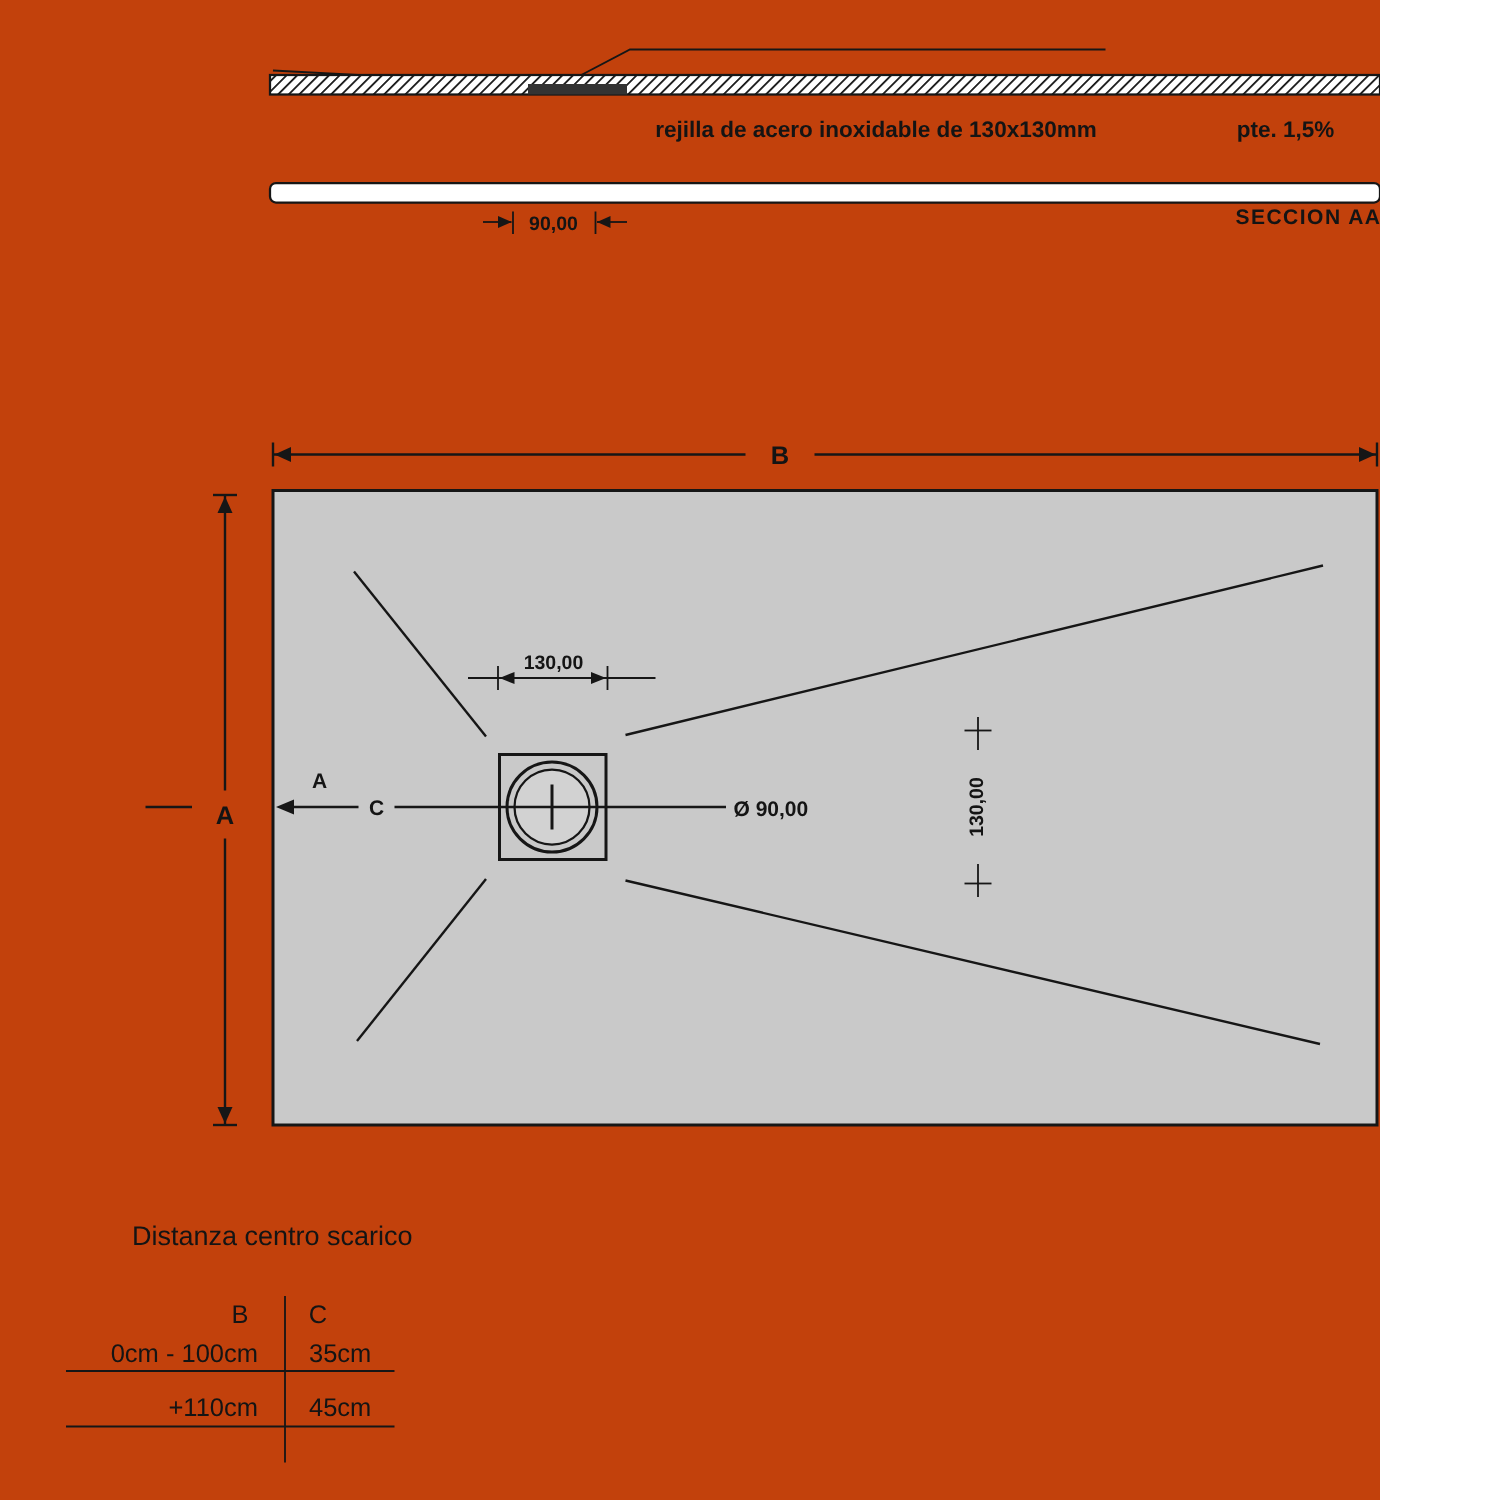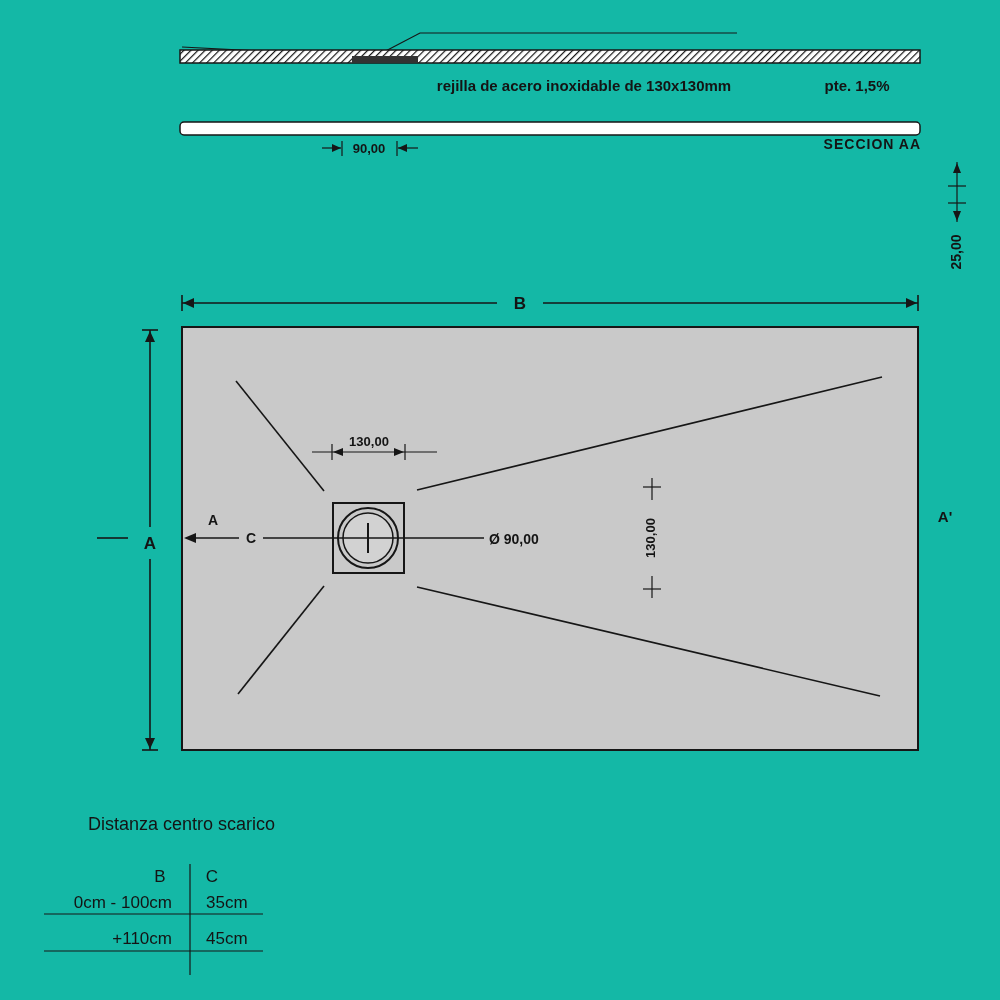--- a/index.html
+++ b/index.html
@@ -1,16 +1,16 @@
 <!DOCTYPE html>
 <html><head>
 <meta charset="utf-8">
 <style>
   html,body { margin:0; padding:0; background:#ffffff; }
-  .page { position:relative; width:1000px; height:1000px; background:#14b8a6; overflow:hidden; }
+  .page { position:relative; width:920px; height:1000px; background:#c2410c; overflow:hidden; }
   svg { display:block; }
   svg text { font-family:"Liberation Sans","DejaVu Sans",sans-serif; fill:#141414; }
   .dim      { font-size:13px; font-weight:700; }
   .dim-med  { font-size:14px; font-weight:700; }
   .lbl-big  { font-size:17px; font-weight:700; }
   .lbl-md   { font-size:14px; font-weight:700; }
   .ann      { font-size:15px; font-weight:600; }
   .sec-lbl  { font-size:14px; font-weight:700; letter-spacing:1px; }
   .tbl-title{ font-size:18px; font-weight:400; }
   .tbl-txt  { font-size:17px; font-weight:400; }

